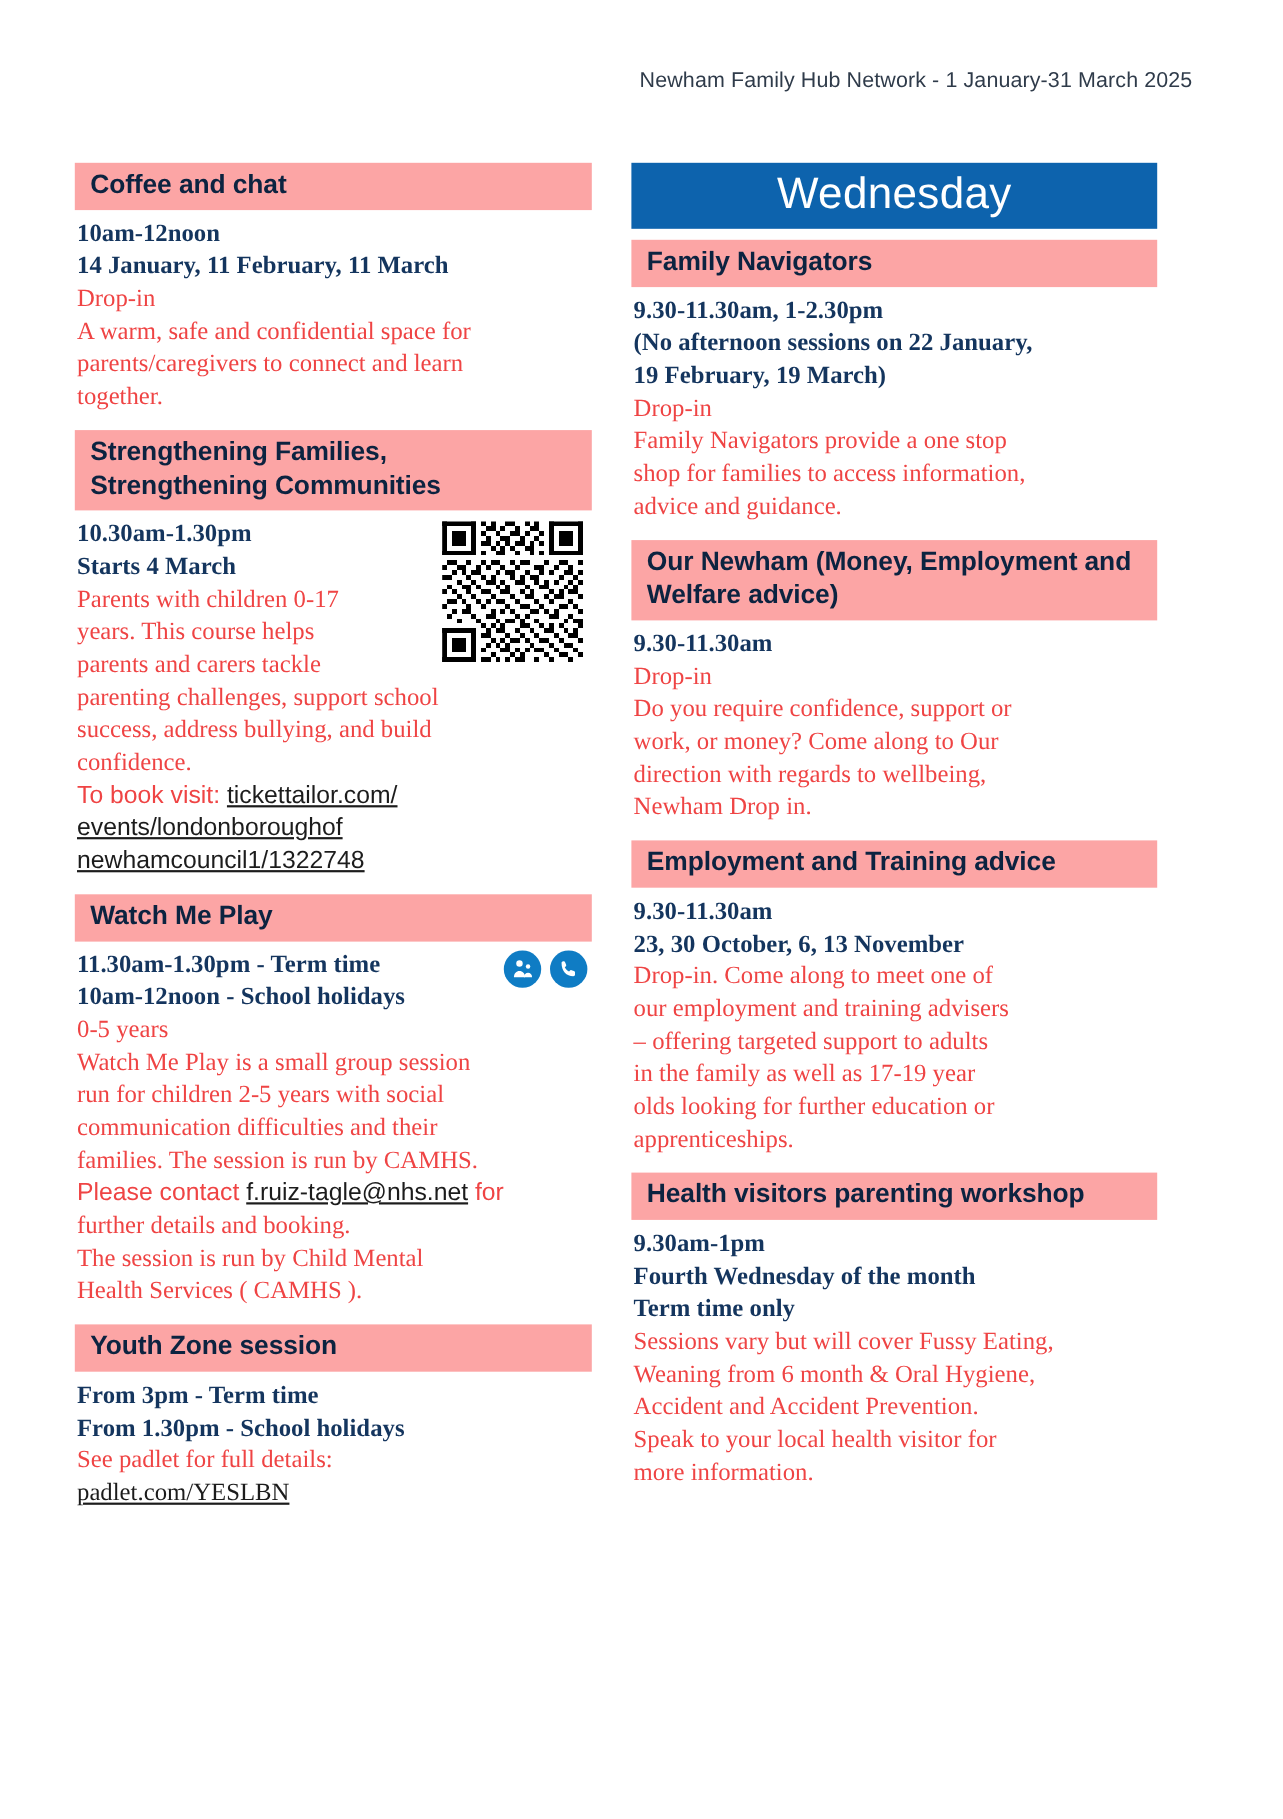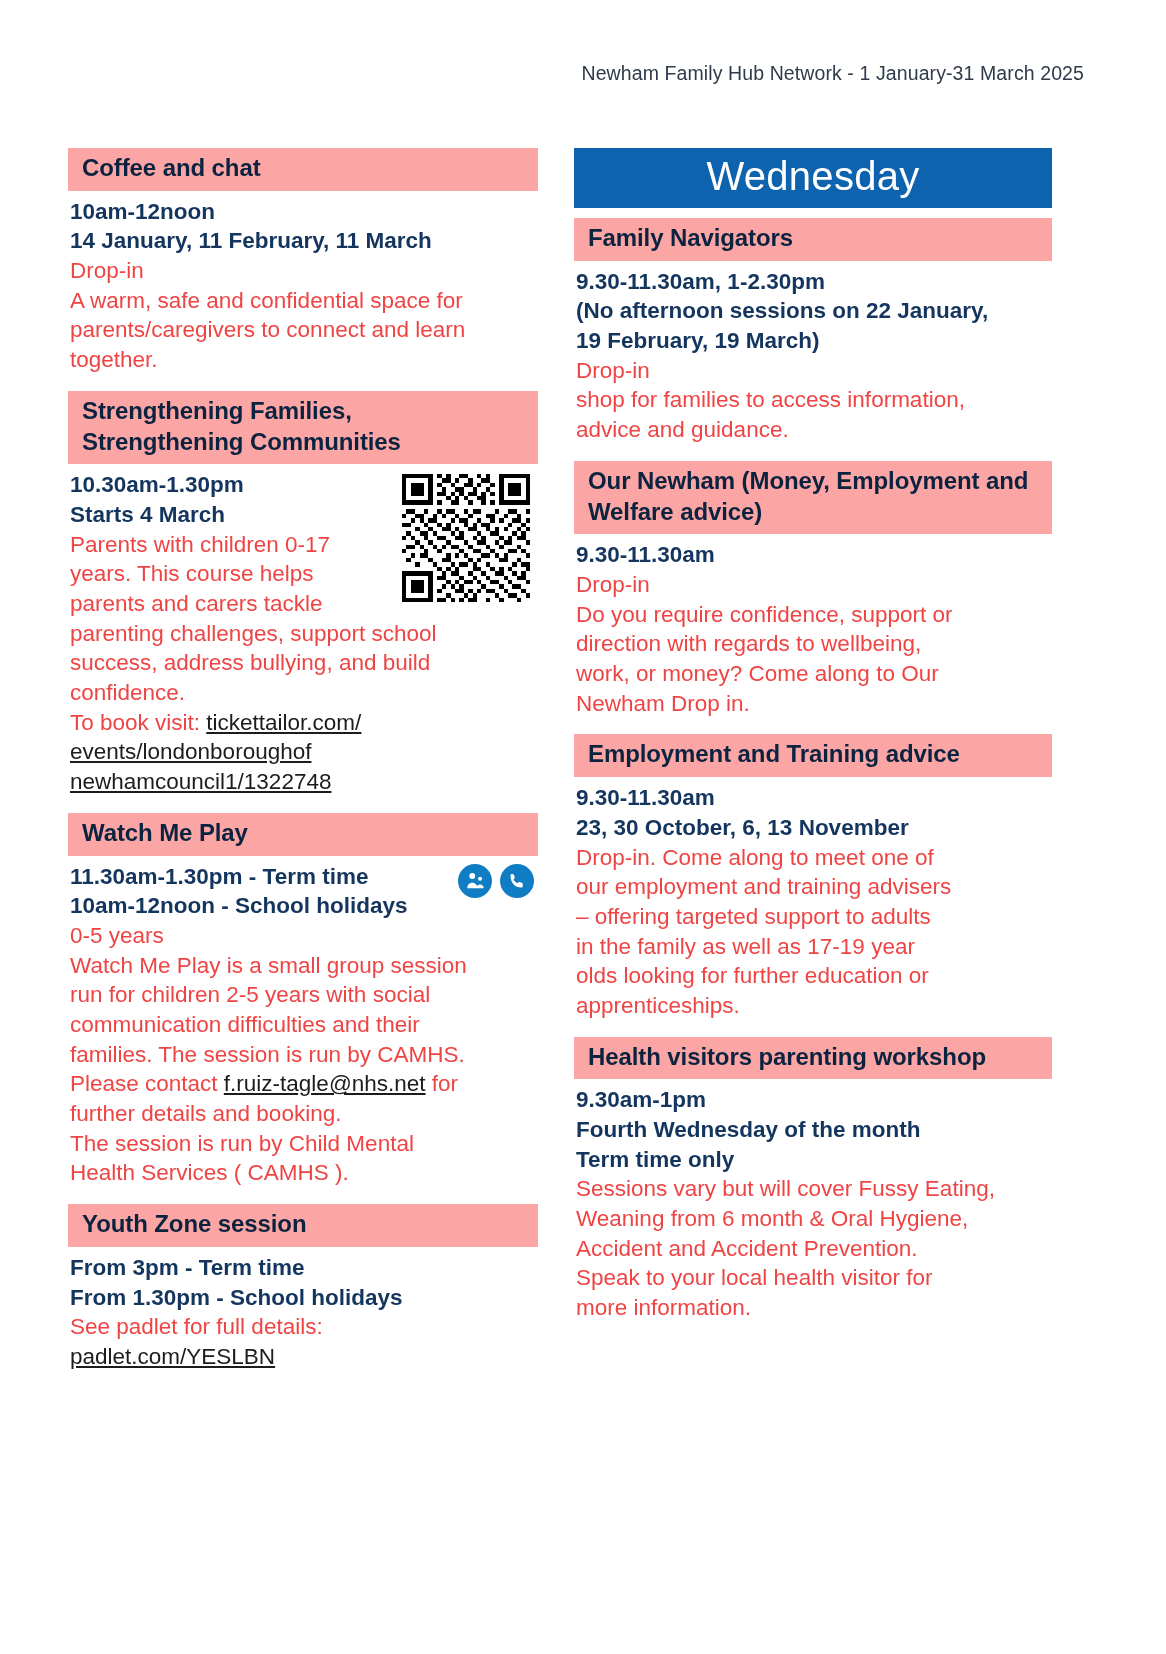--- a/index.html
+++ b/index.html
@@ -72,21 +72,21 @@
     line-height: 1.32;
     color: #1c1c1c;
   }
   .bold-blue {
     color: #14355e;
     font-weight: bold;
   }
   .plain {
     color: #ef4444;
   }
-  .ln { display: block; }
+  .ln { display: block; font-family: Liberation Serif, serif; }
   .underline { text-decoration: underline; }
   .wrap-media {
     overflow: hidden;
   }
   .qr {
     float: right;
     width: 128px;
     height: 128px;
     margin: 4px 6px 4px 14px;
   }
@@ -422,33 +422,34 @@
 
       <div class="day-banner">Wednesday</div>
 
       <div class="sect">
         <div class="sect-title">Family Navigators</div>
         <div class="sect-body">
           <span class="ln bold-blue">9.30-11.30am, 1-2.30pm</span>
           <span class="ln bold-blue">(No afternoon sessions on 22 January,</span>
           <span class="ln bold-blue">19 February, 19 March)</span>
           <span class="ln plain">Drop-in</span>
+          <span class="ln plain">Family Navigators provide a one stop</span>
           <span class="ln plain">shop for families to access information,</span>
           <span class="ln plain">advice and guidance.</span>
         </div>
       </div>
 
       <div class="sect">
         <div class="sect-title">Our Newham (Money, Employment and Welfare advice)</div>
         <div class="sect-body">
           <span class="ln bold-blue">9.30-11.30am</span>
           <span class="ln plain">Drop-in</span>
           <span class="ln plain">Do you require confidence, support or</span>
+          <span class="ln plain">work, or money? Come along to Our</span>
           <span class="ln plain">direction with regards to wellbeing,</span>
-          <span class="ln plain">work, or money? Come along to Our</span>
           <span class="ln plain">Newham Drop in.</span>
         </div>
       </div>
 
       <div class="sect">
         <div class="sect-title">Employment and Training advice</div>
         <div class="sect-body">
           <span class="ln bold-blue">9.30-11.30am</span>
           <span class="ln bold-blue">23, 30 October, 6, 13 November</span>
           <span class="ln plain">Drop-in. Come along to meet one of</span>

